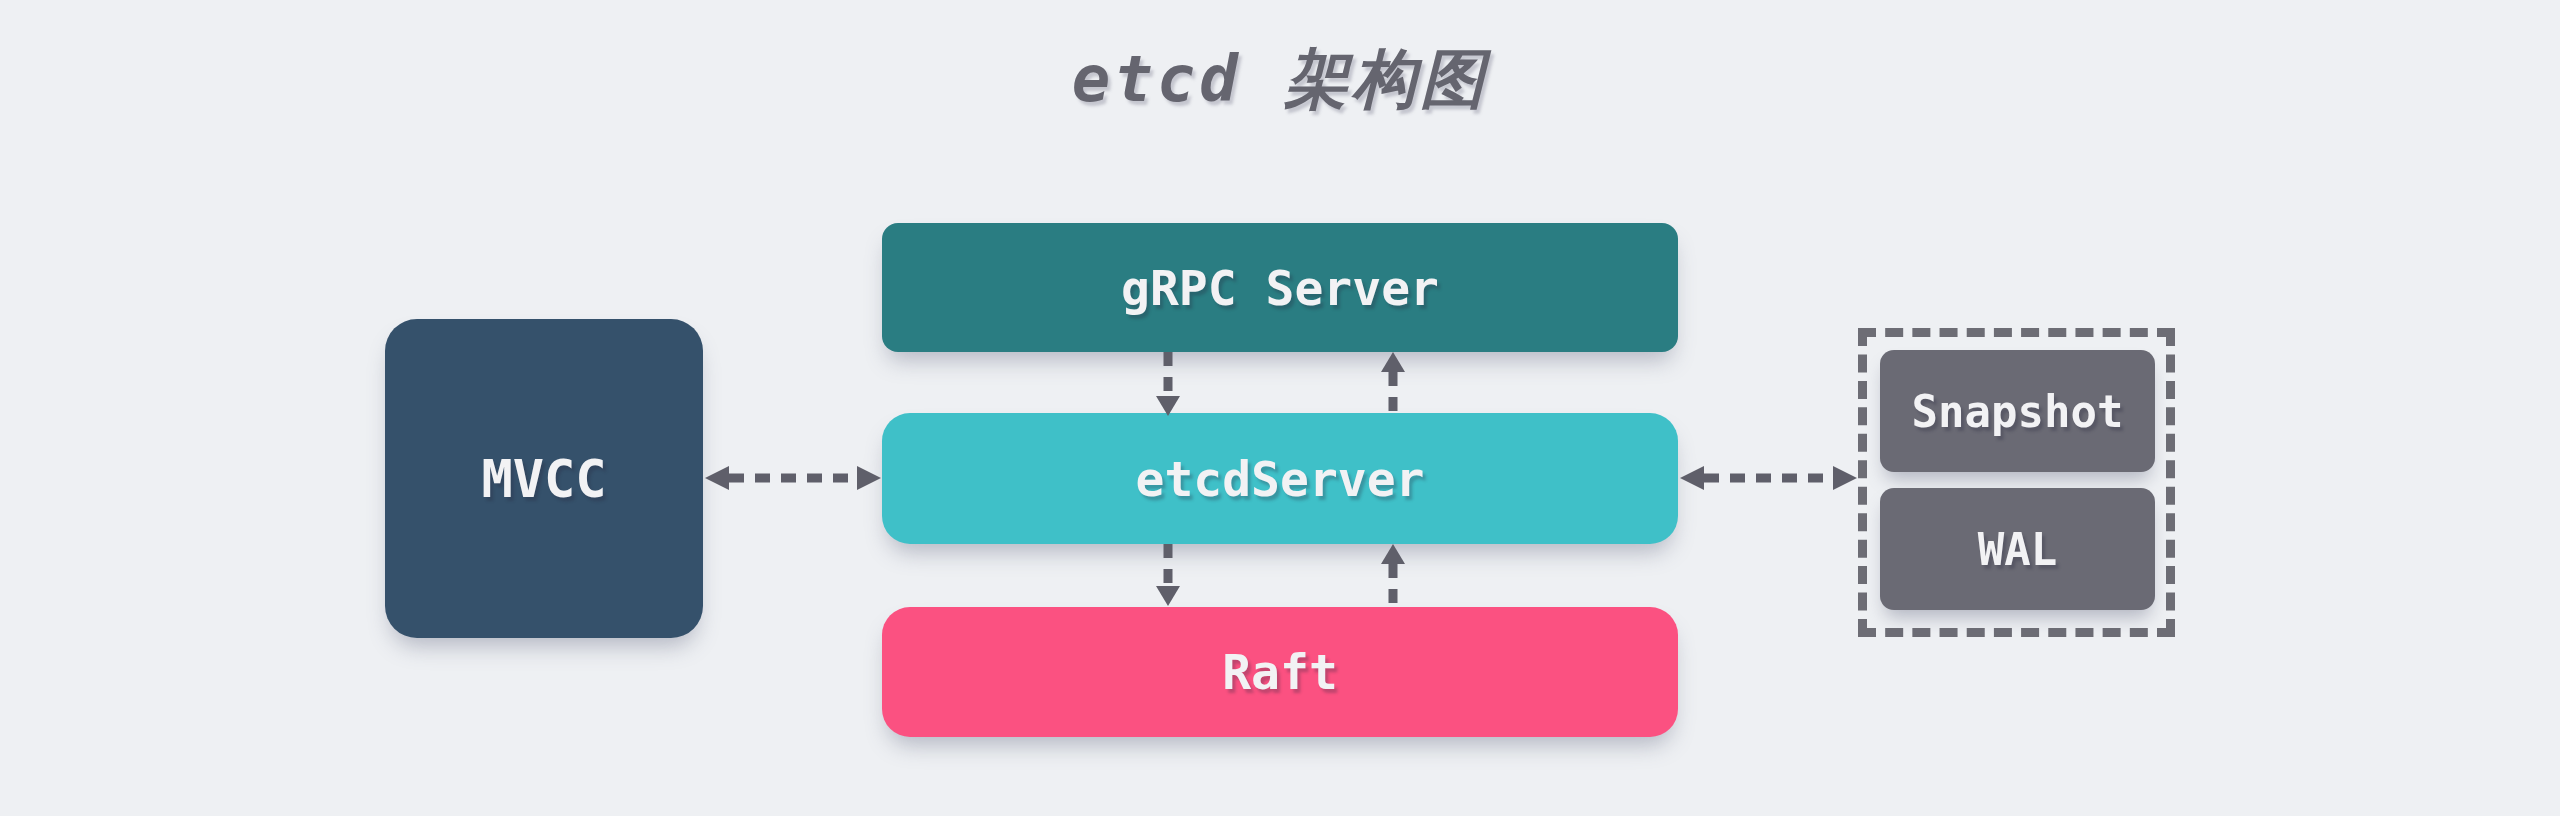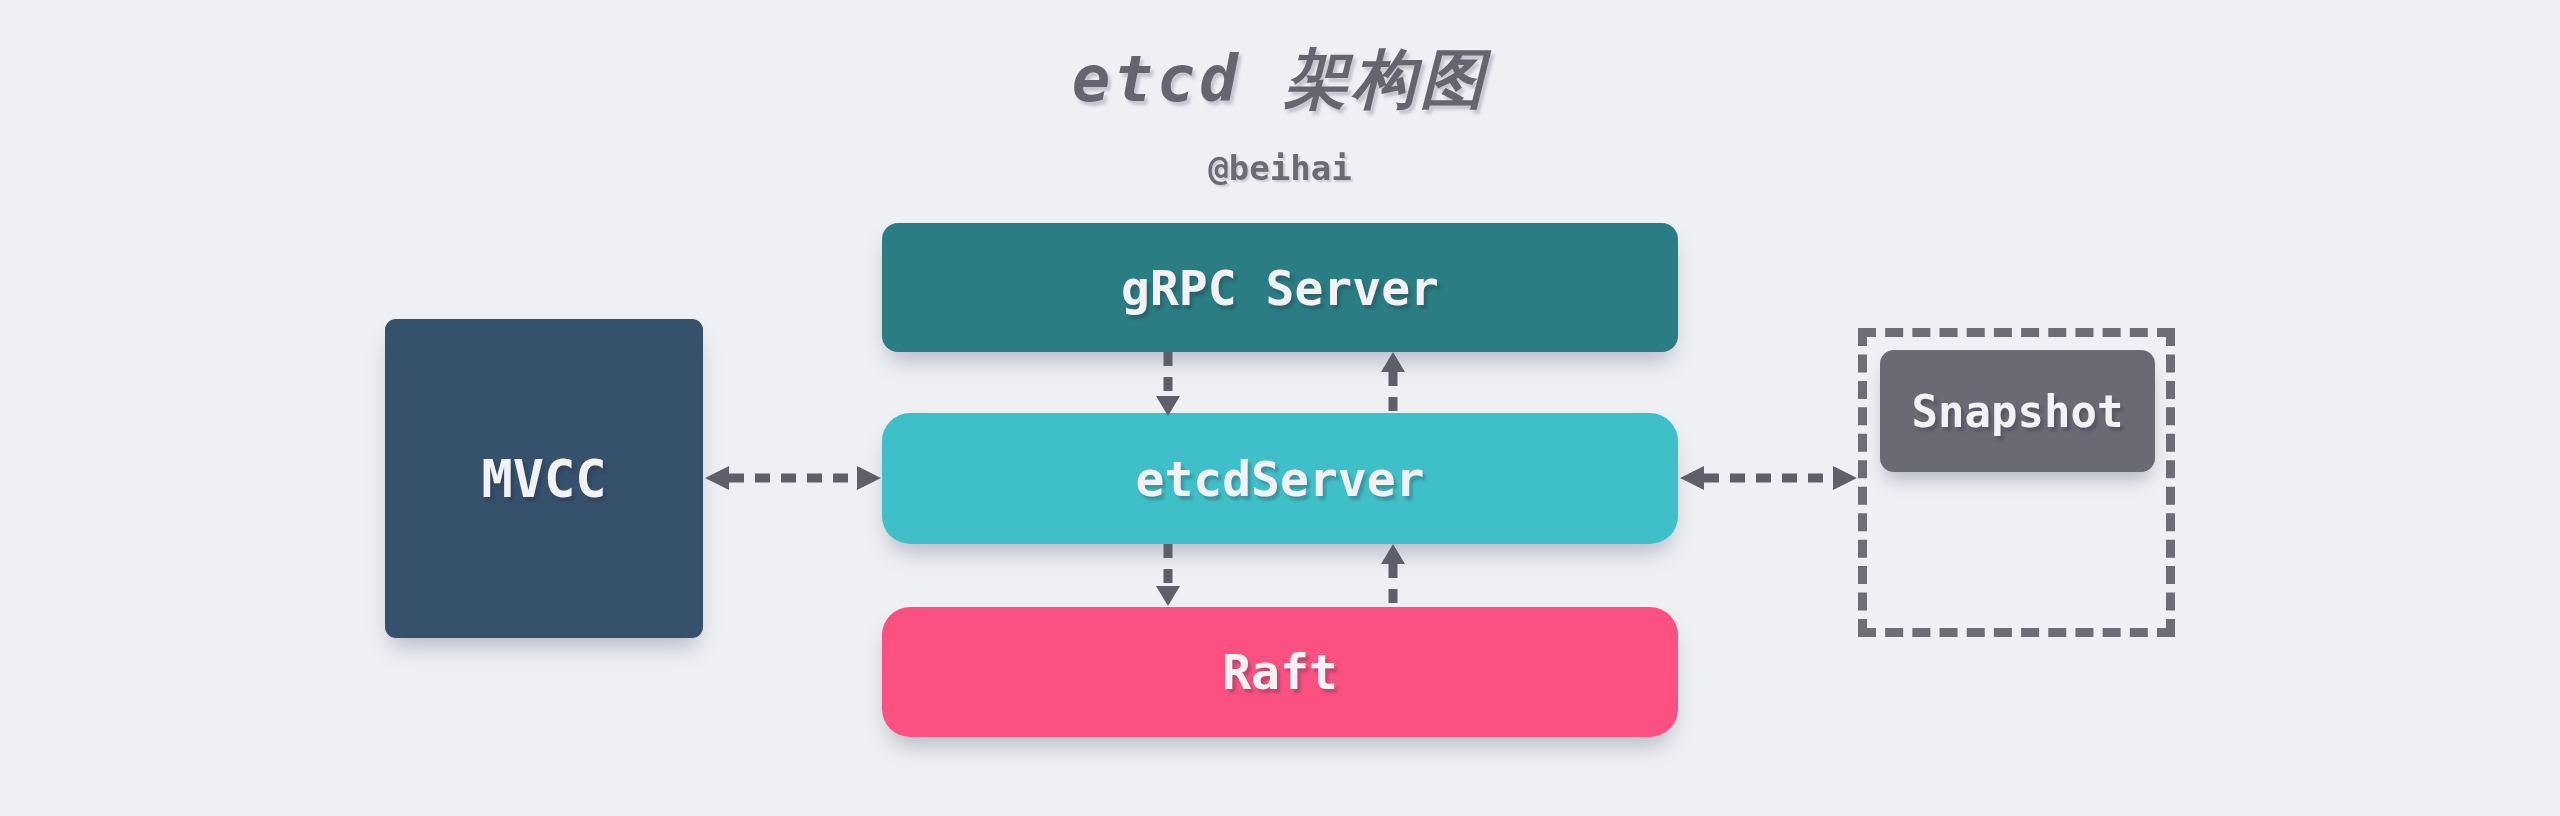--- a/index.html
+++ b/index.html
@@ -25,21 +25,21 @@
 
   .node{
     position:absolute;display:flex;align-items:center;justify-content:center;
     color:var(--label);font-weight:bold;
     text-shadow:3px 4px 3px rgba(40,40,60,.28);
     box-shadow:0 14px 22px -6px rgba(90,95,120,.38);
   }
   .node-grpc  {left:882px; top:223px;width:796px;height:129px;border-radius:16px;background:var(--grpc); font-size:48px;}
   .node-etcd  {left:882px; top:413px;width:796px;height:131px;border-radius:28px;background:var(--etcd); font-size:48px;}
   .node-raft  {left:882px; top:607px;width:796px;height:130px;border-radius:28px;background:var(--raft); font-size:48px;}
-  .node-mvcc  {left:385px; top:319px;width:318px;height:319px;border-radius:11px;background:var(--mvcc); font-size:52px;}
+  .node-mvcc  {left:385px; top:319px;width:318px;height:319px;border-radius:32px;background:var(--mvcc); font-size:52px;}
 
   .storage-group{
     position:absolute;left:1858px;top:328px;width:317px;height:309px;
     border:9px dashed var(--storage-border);
   }
   .storage-node{
     position:absolute;left:13px;width:275px;height:122px;border-radius:14px;
     background:var(--storage);display:flex;align-items:center;justify-content:center;
     color:var(--label);font-weight:bold;font-size:44px;
     text-shadow:3px 4px 3px rgba(40,40,60,.28);
@@ -52,41 +52,43 @@
   .arrow svg{display:block;}
   .arrow line{stroke:var(--arrow);stroke-width:9px;}
   .arrow polygon{fill:var(--arrow);}
 </style>
 </head>
 <body>
 
 <div class="canvas">
 
   <div class="diagram-title">etcd 架构图</div>
-  <div class="diagram-author">@beihai</div>
 
   <div class="node node-grpc">
     <span>gRPC Server</span>
   </div>
 
   <div class="node node-etcd">
     <span>etcdServer</span>
   </div>
 
   <div class="node node-raft">
     <span>Raft</span>
   </div>
 
   <div class="node node-mvcc">
     <span>MVCC</span>
   </div>
 
   <div class="storage-group">
     <div class="storage-node snapshot">
       <span>Snapshot</span>
+    </div>
+    <div class="storage-node wal">
+      <span>WAL</span>
     </div>
   </div>
 
   <div class="arrow" style="left:1146px;top:352px;">
     <svg width="44" height="64" viewBox="0 0 44 64">
       <line x1="22" y1="0" x2="22" y2="44" stroke-dasharray="14 11"></line>
       <polygon points="10,44 34,44 22,64"></polygon>
     </svg>
   </div>
 

